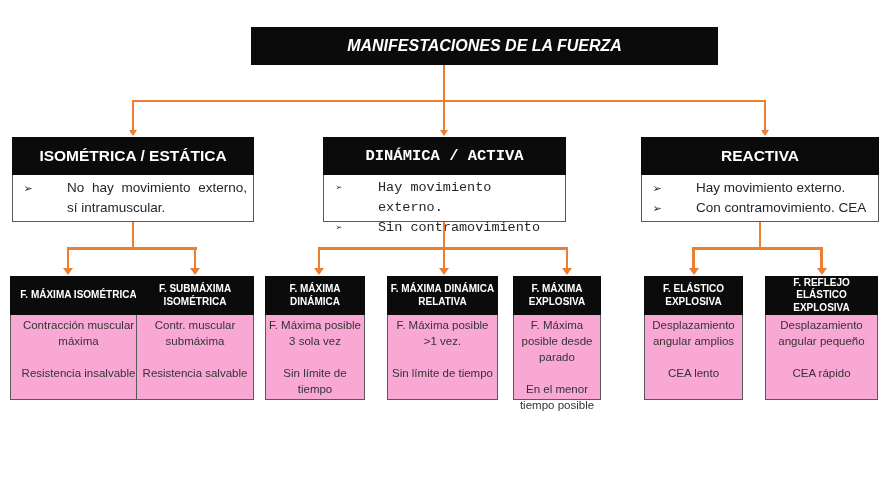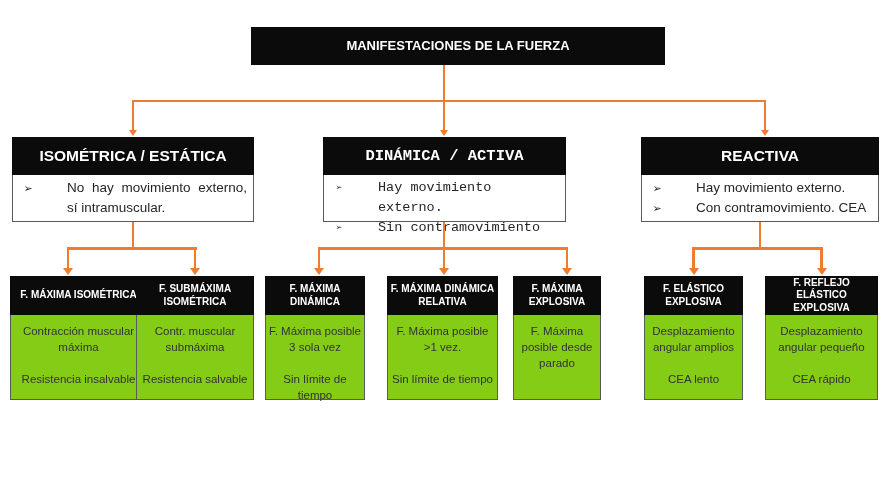--- a/index.html
+++ b/index.html
@@ -19,22 +19,22 @@
   }
   .blackbox {
     position: absolute;
     background: var(--boxfill);
     color: #ffffff;
     font-weight: bold;
     text-align: center;
     box-sizing: border-box;
   }
   .title-box {
-    left: 251px; top: 27px; width: 414px; height: 38px;
-    line-height: 38px; font-size: 13px;
+    left: 251px; top: 27px; width: 467px; height: 38px;
+    line-height: 38px; font-size: 16px; font-style: italic;
   }
   .branch { position: absolute; top: 137px; }
   .branch-header {
     position: relative; width: 100%; height: 38px;
     background: var(--boxfill); color: #fff; font-weight: bold;
     text-align: center; line-height: 38px; font-size: 15.5px;
   }
   .branch-body {
     position: relative; width: 100%; height: 47px;
     background: #fff; border: 1px solid var(--bordergray); border-top: none;
@@ -48,22 +48,22 @@
   .leaf { position: absolute; top: 276px; }
   .leaf-header {
     position: relative; width: 100%; height: 39px;
     background: var(--boxfill); color: #fff; font-weight: bold;
     font-size: 10px; line-height: 12.5px;
     display: flex; align-items: center; justify-content: center;
     text-align: center; padding: 0 2px; box-sizing: border-box;
   }
   .leaf-body {
     position: relative; width: 100%; height: 85px;
-    background: #84cc16; border: 1px solid var(--bordergray); border-top: none;
-    box-sizing: border-box; padding: 8px 2px 0 2px;
+    background: #f9a8d4; border: 1px solid var(--bordergray); border-top: none;
+    box-sizing: border-box; padding: 2px 2px 0 2px;
     font-size: 11.5px; line-height: 16px; color: #333333; text-align: center;
   }
   .leaf-line2 { margin-top: 16px; }
   
   .cl { position: absolute; background: var(--accent); display: block; }
   .ar {
     position: absolute; display: block; width: 0; height: 0;
     border-left: 4px solid transparent; border-right: 4px solid transparent;
     border-top: 6px solid var(--accent);
   }
@@ -196,20 +196,21 @@
       <div class="leaf-line leaf-line2">Sin límite de tiempo</div>
     </div>
   </div>
 
   <div class="leaf" style="left:513px; width:88px;">
     <div class="leaf-header">
       <span>F. MÁXIMA EXPLOSIVA</span>
     </div>
     <div class="leaf-body">
       <div class="leaf-line">F. Máxima posible desde parado</div>
+      <div class="leaf-line leaf-line2">En el menor tiempo posible</div>
     </div>
   </div>
 
   <div class="leaf" style="left:644px; width:99px;">
     <div class="leaf-header">
       <span>F. ELÁSTICO EXPLOSIVA</span>
     </div>
     <div class="leaf-body">
       <div class="leaf-line">Desplazamiento angular amplios</div>
       <div class="leaf-line leaf-line2">CEA lento</div>

